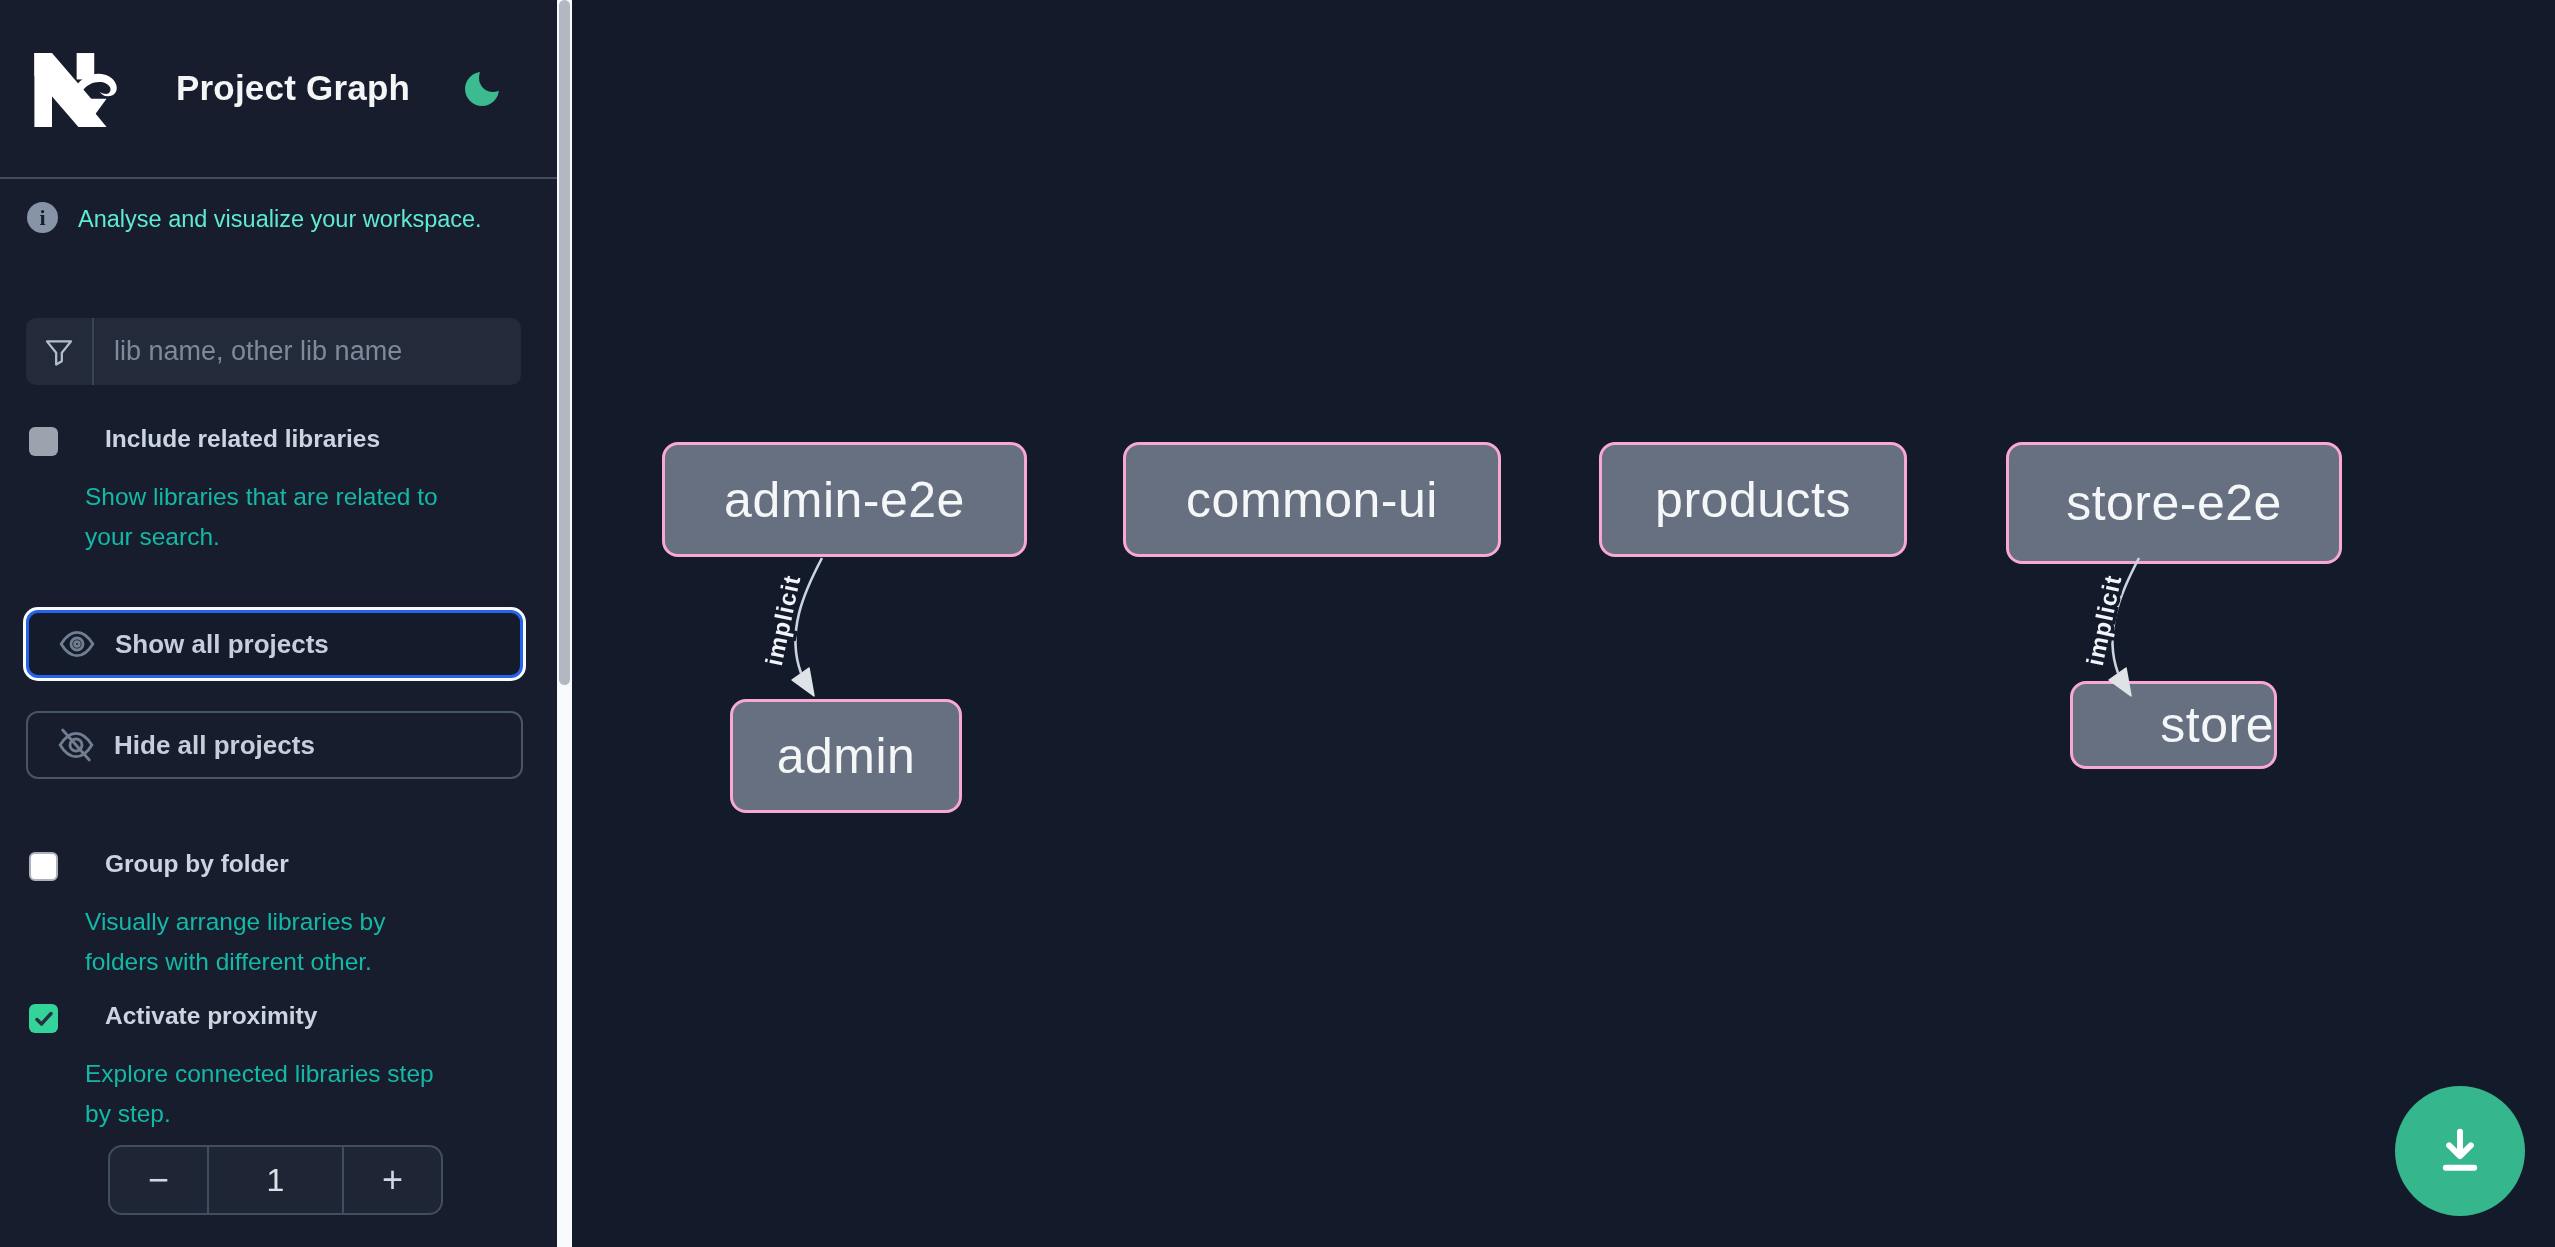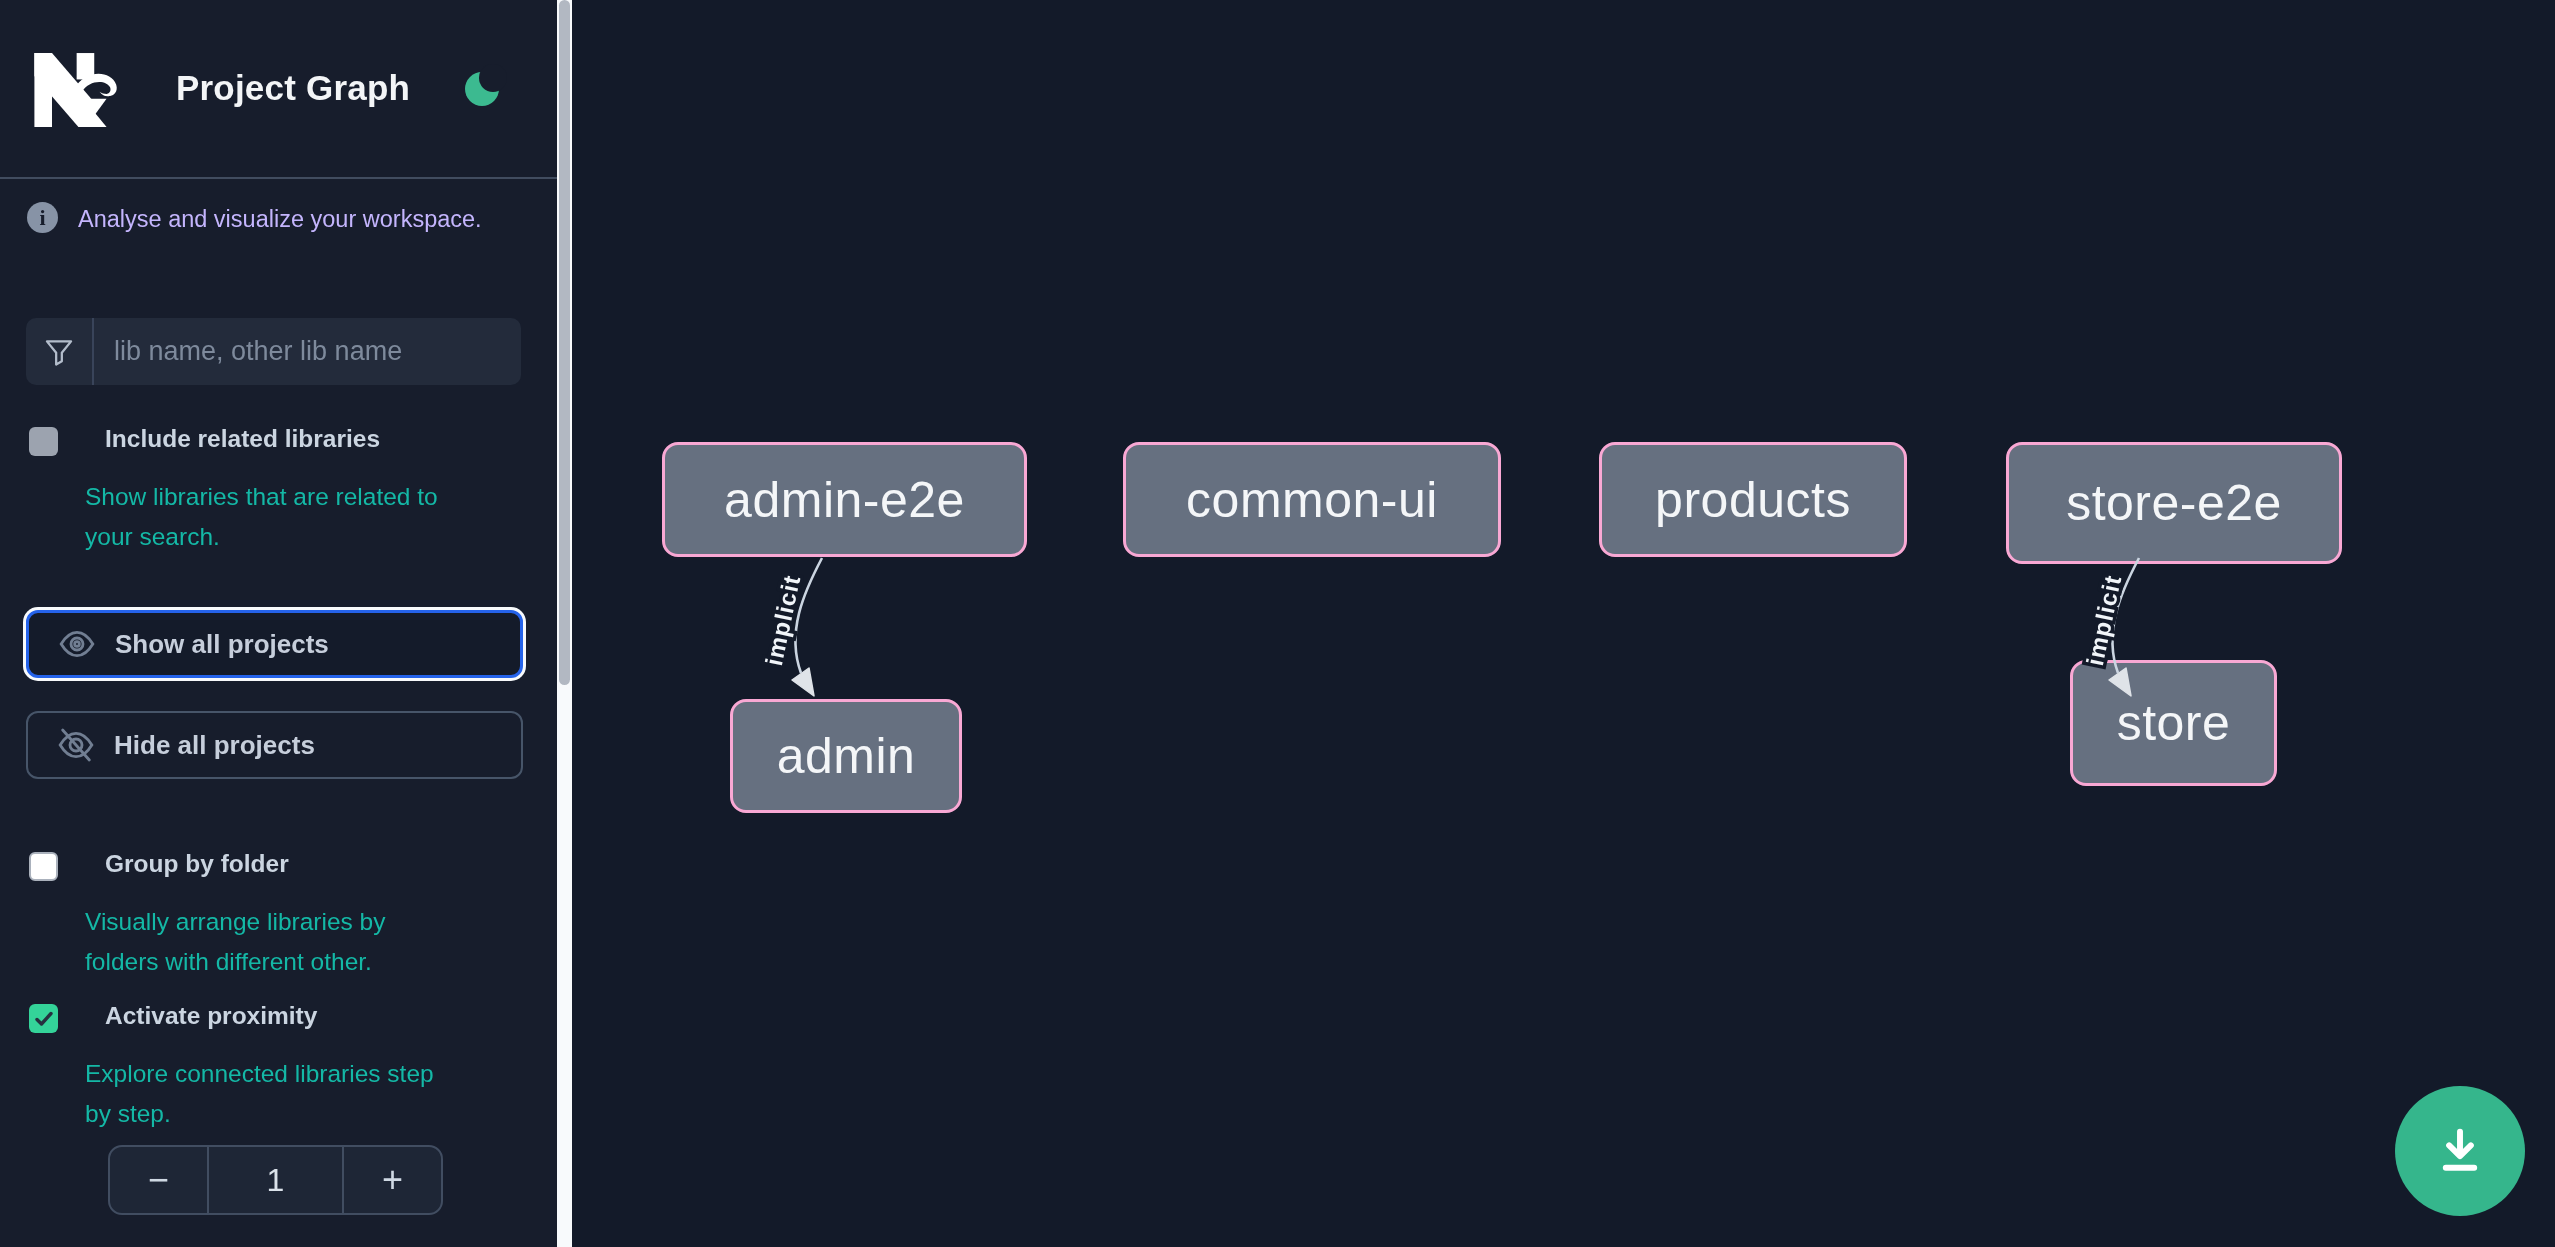--- a/index.html
+++ b/index.html
@@ -16,21 +16,21 @@
                color:#f3f5f7; letter-spacing:0.2px; }
   .theme-toggle { position:absolute; left:458px; top:62px; width:52px; height:52px;
                   background:none; border:none; cursor:pointer; }
   .sb-divider { position:absolute; left:0; top:177px; width:557px; height:2px; background:#414c5f; }
 
   .info-row { position:absolute; left:27px; top:200px; width:505px; }
   .info-icon { position:absolute; left:0; top:2px; width:31px; height:31px; border-radius:50%;
                background:#8793a6; color:#171d2c; font-weight:700; font-size:22px;
                display:flex; align-items:center; justify-content:center;
                font-family:"Liberation Serif", serif; }
-  .info-text { position:absolute; left:51px; top:6px; font-size:23.5px; color:#c4b5fd; white-space:nowrap; }
+  .info-text { position:absolute; left:51px; top:6px; font-size:23.5px; color:#5eead4; white-space:nowrap; }
 
   .filter-box { position:absolute; left:26px; top:318px; width:495px; height:67px;
                 background:#232b3b; border-radius:10px; display:flex; align-items:stretch; }
   .filter-icon-cell { width:68px; display:flex; align-items:center; justify-content:center;
                       border-right:2px solid #39445a; }
   .filter-input { flex:1; background:transparent; border:none; outline:none;
                   font-size:27px; color:#0ea5e9; padding:0 20px;
                   font-family:"Liberation Sans", sans-serif; }
   .filter-input::placeholder { color:#7e8a9c; opacity:1; }
 
@@ -198,21 +198,21 @@
   </div>
   <div class="graph-node" style="left:1599px; top:442px; width:308px; height:115px;">
     <span>products</span>
   </div>
   <div class="graph-node" style="left:2006px; top:442px; width:336px; height:122px;">
     <span>store-e2e</span>
   </div>
   <div class="graph-node" style="left:730px; top:699px; width:232px; height:114px;">
     <span>admin</span>
   </div>
-  <div class="graph-node" style="left:2070px; top:660px; width:207px; height:126px;">
+  <div class="graph-node" style="left:2070px; top:681px; width:207px; height:88px;justify-content:flex-end;">
     <span>store</span>
   </div>
 
   <svg class="edges-svg">
 
     <g>
       <path class="edge-path" d="M 822 558 C 804 592 786 632 801 673"></path>
       <polygon class="edge-arrow" points="814,696 792,680 809,668"></polygon>
       <text class="edge-label" transform="translate(791,622) rotate(-78)">implicit</text>
     </g>

